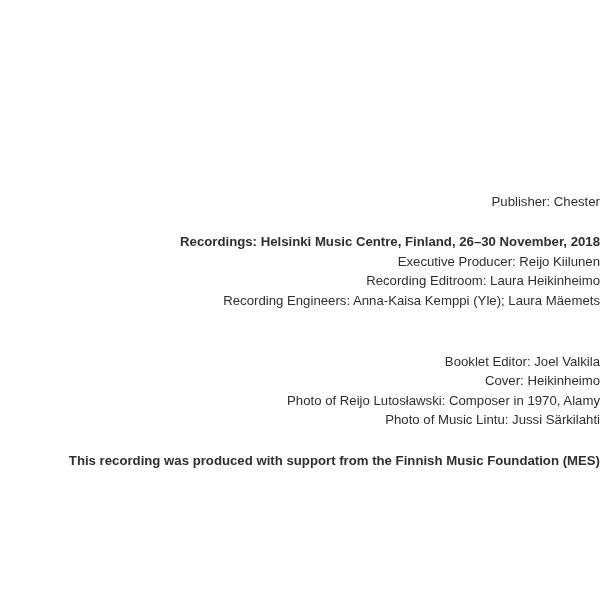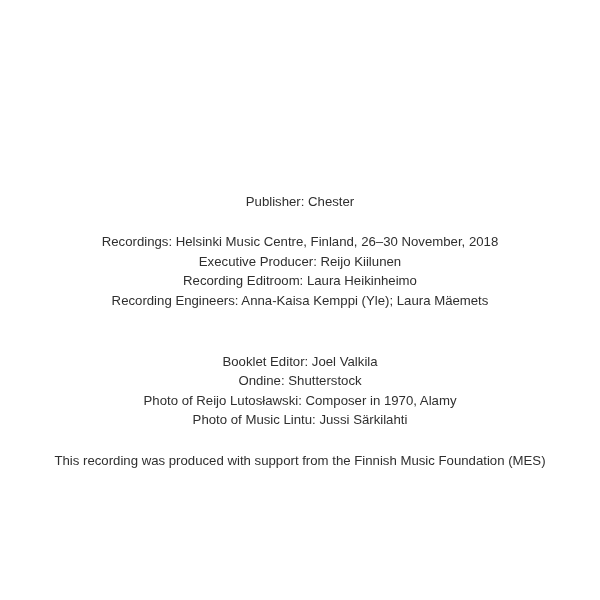--- a/index.html
+++ b/index.html
@@ -18,36 +18,36 @@
     width: 600px;
     height: 600px;
     box-sizing: border-box;
     position: relative;
   }
   .credits {
     position: absolute;
     left: 0;
     right: 0;
     top: 192px;
-    text-align: center;
+    text-align: right;
   }
   .block {
     margin: 0;
   }
   .line {
     font-size: 13.2px;
     line-height: 19.4px;
     color: #2f2f2f;
     white-space: nowrap;
   }
   .spacer-1  { height: 21px; }
   .spacer-2  { height: 21px; }
   .spacer-3  { height: 21px; }
   .spacer-4  { height: 21px; }
-  .line.wide { font-size: 13.2px; }
+  .line.wide { font-size: 13.2px; font-weight: bold; }
 </style>
 </head>
 <body>
 
 <div class="page">
   <div class="credits">
 
     <div class="block">
       <div class="line">Publisher: Chester</div>
     </div>
@@ -61,21 +61,21 @@
       <div class="line">Recording Engineers: Anna-Kaisa Kemppi (Yle); Laura Mäemets</div>
     </div>
 
     <div class="spacer-2"></div>
 
 
     <div class="spacer-3"></div>
 
     <div class="block">
       <div class="line">Booklet Editor: Joel Valkila</div>
-      <div class="line">Ondine: Shutterstock</div>
+      <div class="line">Cover: Heikinheimo</div>
       <div class="line">Photo of Reijo Lutosławski: Composer in 1970, Alamy</div>
       <div class="line">Photo of Music Lintu: Jussi Särkilahti</div>
     </div>
 
     <div class="spacer-4"></div>
 
     <div class="block">
       <div class="line wide">This recording was produced with support from the Finnish Music Foundation (MES)</div>
     </div>
 

